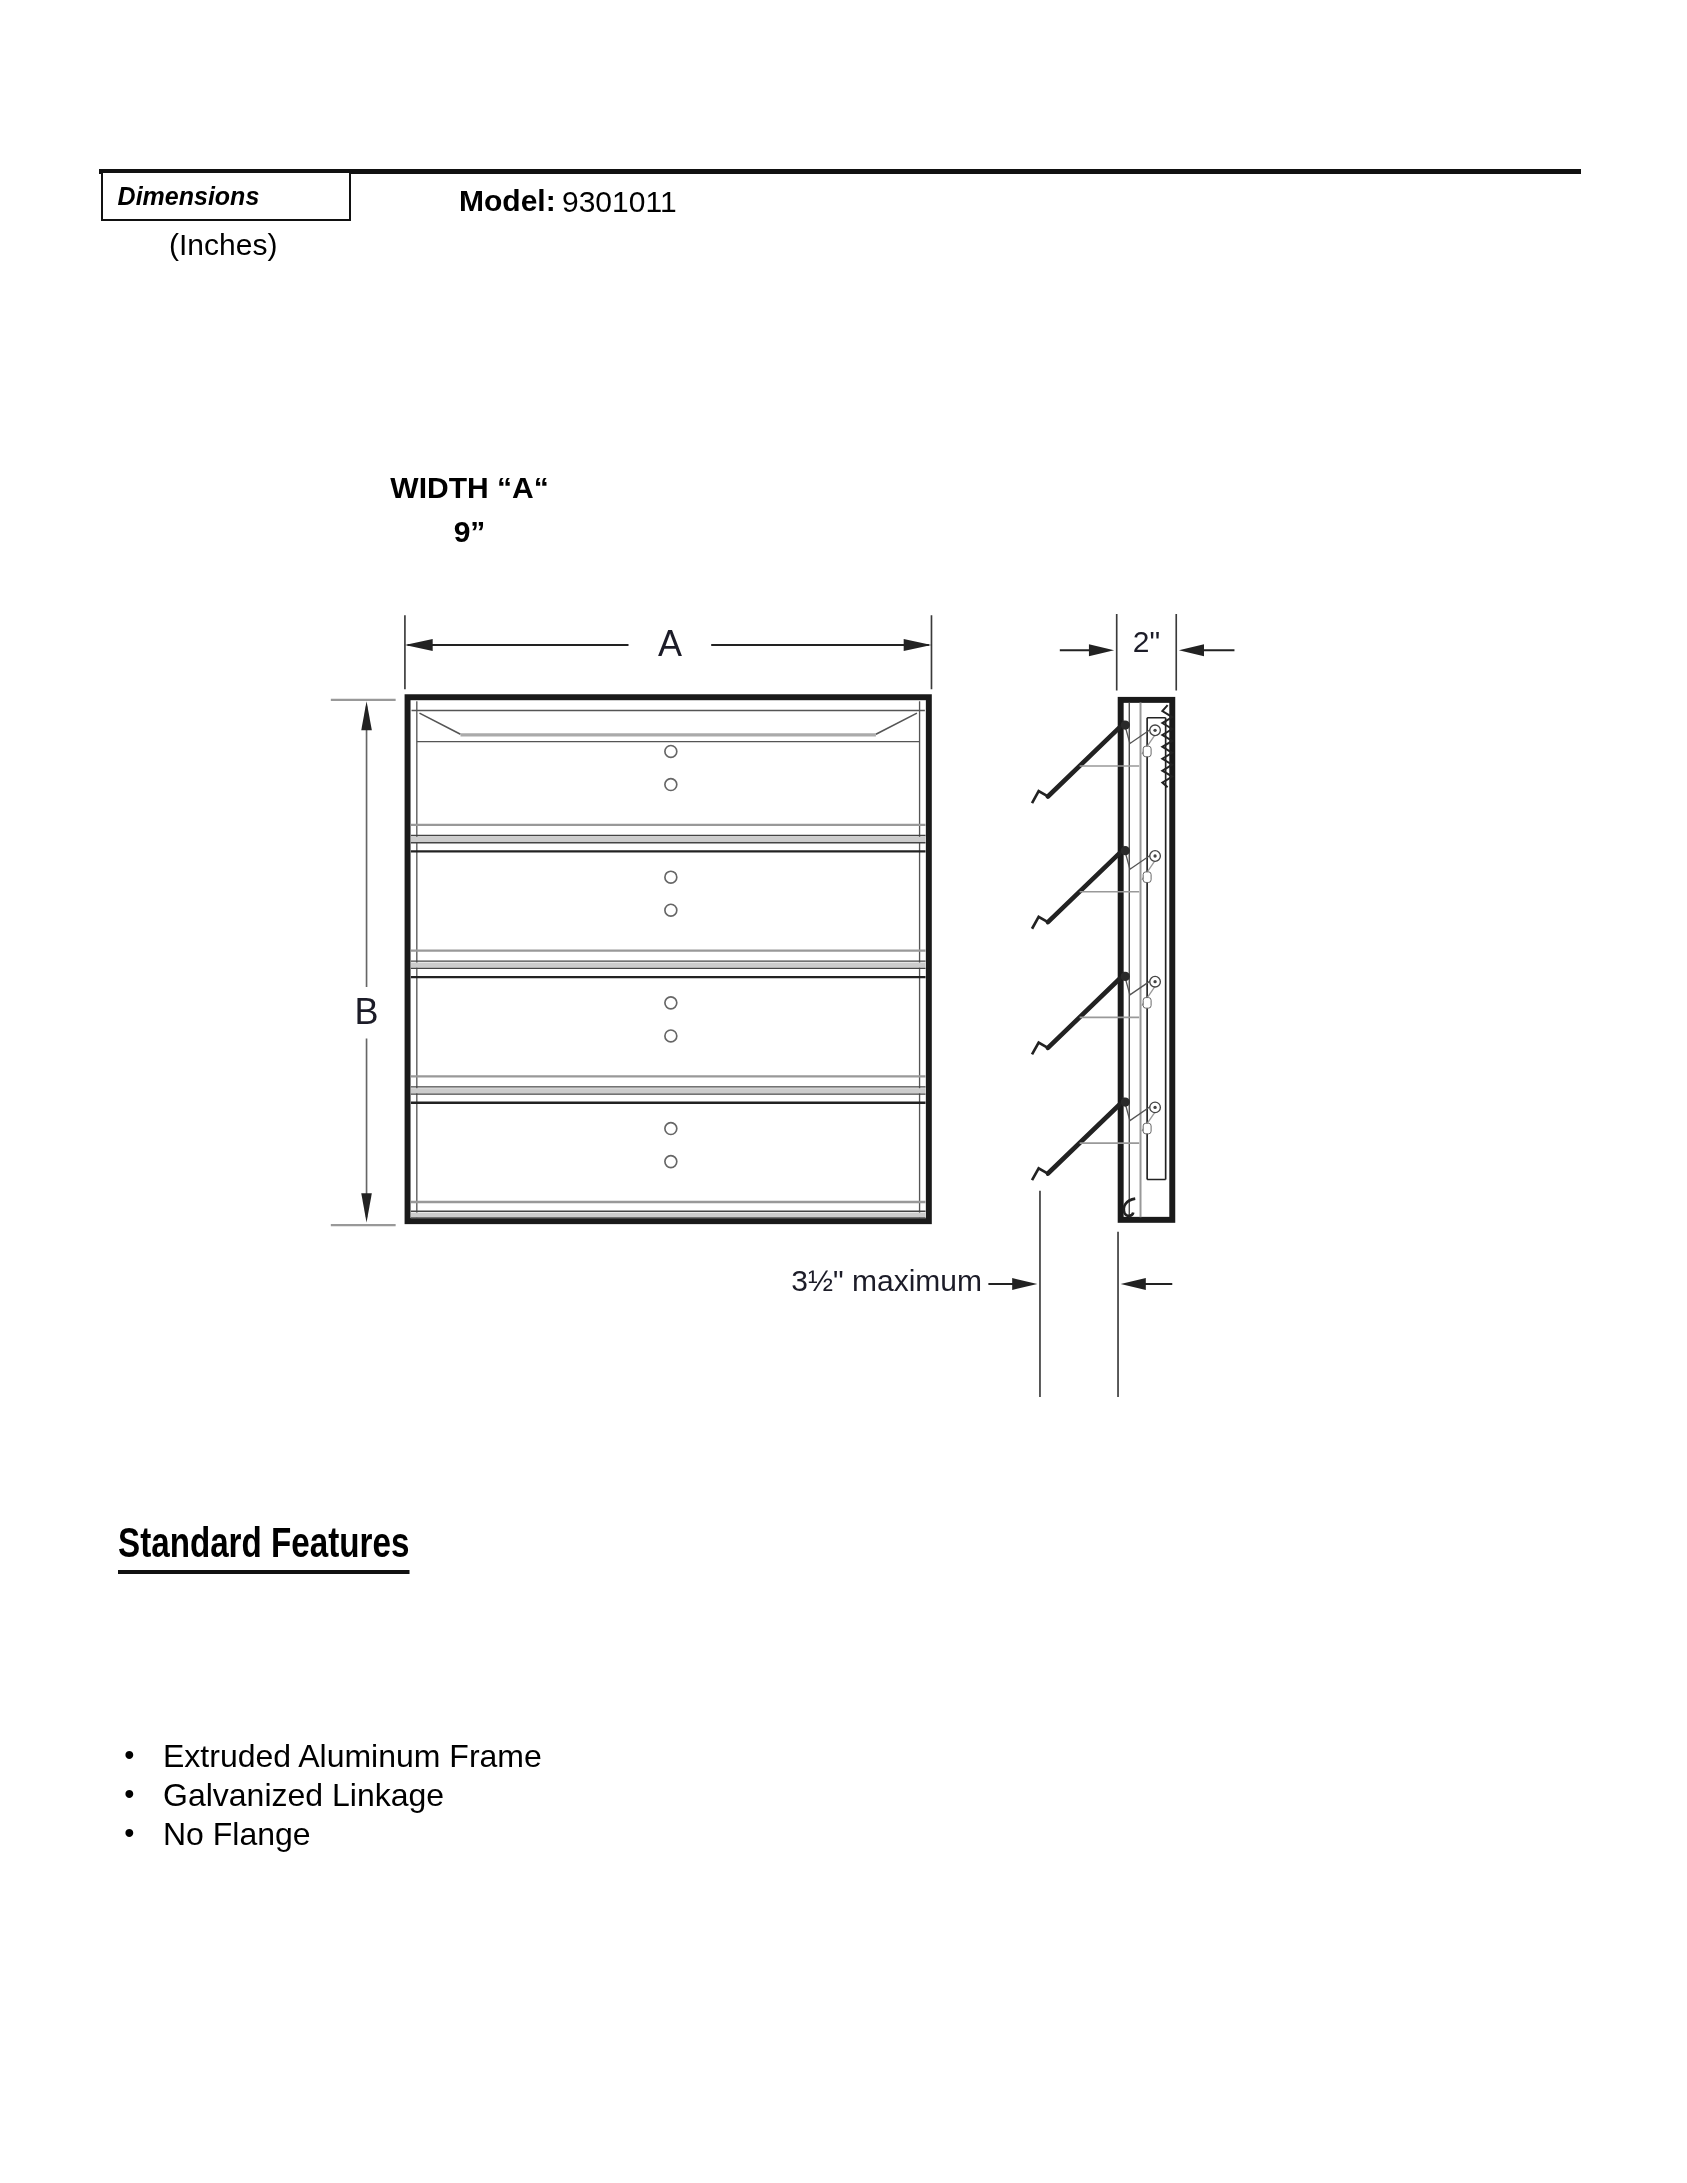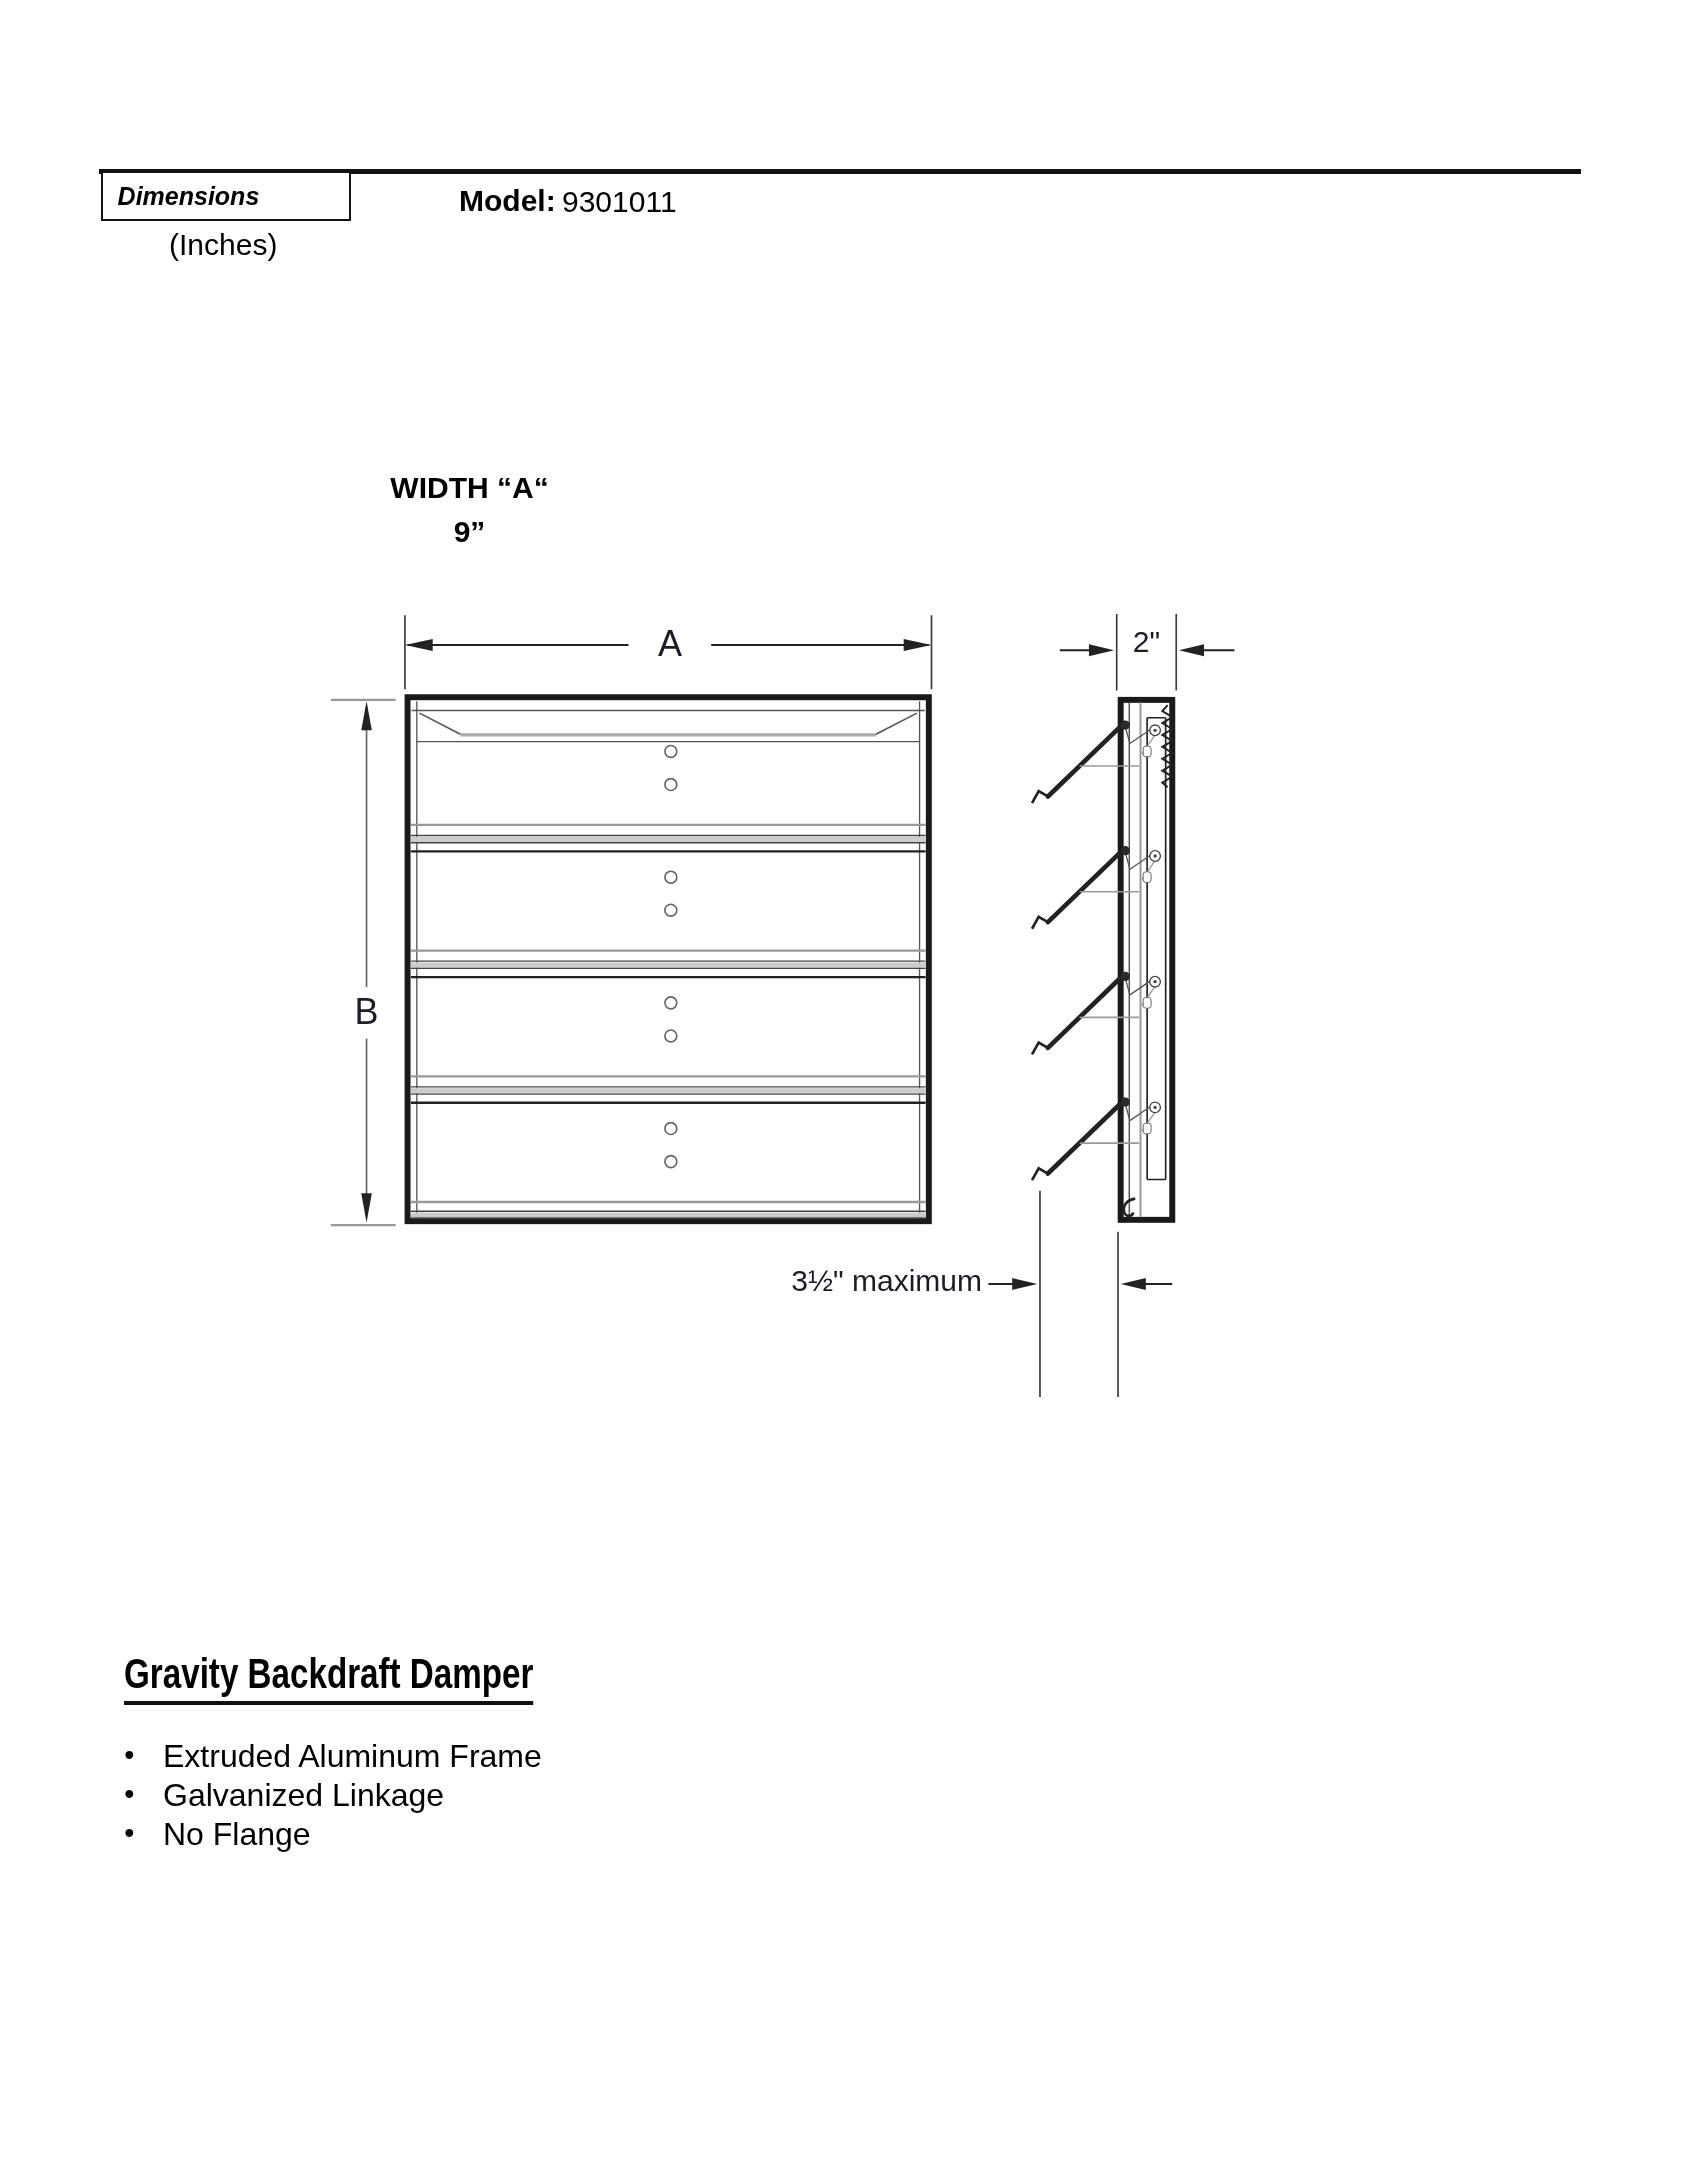--- a/index.html
+++ b/index.html
@@ -199,22 +199,22 @@
         <polygon points="1694,1941 1732,1932 1732,1950" fill="#222"></polygon>
       </g>
     </g>
   </svg>
 
   <div class="abs lblA">A</div>
   <div class="abs lblB">B</div>
   <div class="abs lbl2in">2"</div>
   <div class="abs lblMax">3½" maximum</div>
 
-  <div class="abs heading gravity">
-    <span class="squeeze">Gravity Backdraft Damper</span>
+  <div class="abs heading std-features">
+    <span class="squeeze">Standard Features</span>
   </div>
 
   <div class="abs bullets">
     <div class="bullet-item">
       <span class="bullet-dot">•</span>
       <span>Extruded Aluminum Frame</span>
     </div>
     <div class="bullet-item">
       <span class="bullet-dot">•</span>
       <span>Galvanized Linkage</span>

